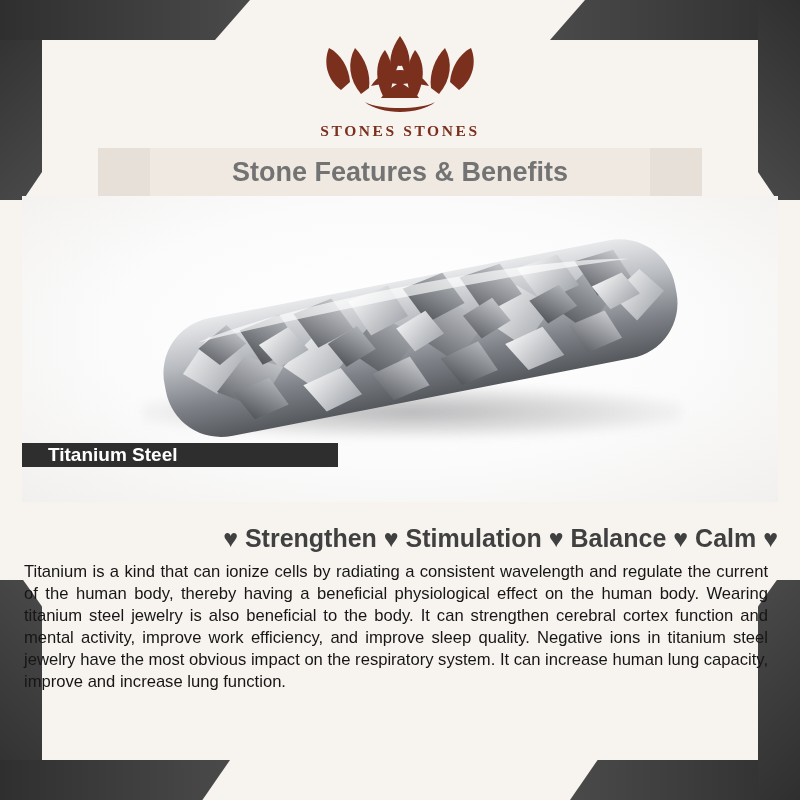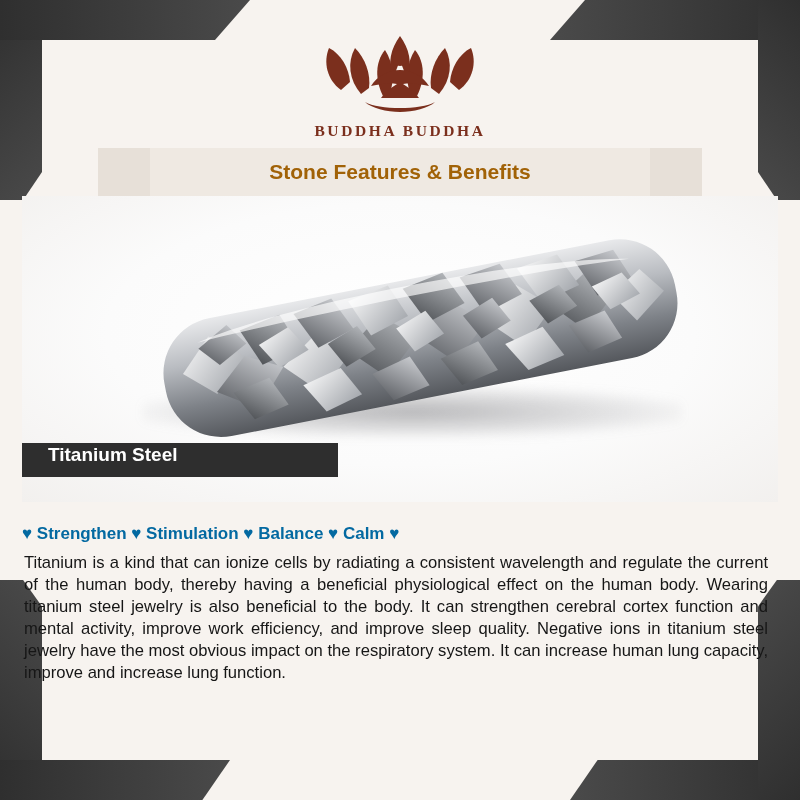--- a/index.html
+++ b/index.html
@@ -106,23 +106,23 @@
     left: 150px;
     width: 500px;
     height: 48px;
     background: #efe9e2;
     display: flex;
     align-items: center;
     justify-content: center;
     z-index: 3;
   }
   .title-banner .title-text {
-    font-size: 21px;
+    font-size: 27px;
     font-weight: bold;
-    color: #a16207;
+    color: #737373;
     font-family: "Liberation Sans", sans-serif;
   }
   .banner-wing {
     position: absolute;
     top: 148px;
     height: 48px;
     width: 52px;
     background: #e7e0d8;
     z-index: 2;
   }
@@ -161,42 +161,42 @@
   
   .label-strip {
     position: absolute;
     top: 443px;
     left: 22px;
     height: 24px;
     min-width: 270px;
     background: #2e2e2e;
     display: flex;
     align-items: center;
-    padding: 0 20px 10px 26px;
+    padding: 0 20px 0 26px;
     z-index: 5;
   }
   .label-strip .label-text {
     color: #ffffff;
     font-size: 19px;
     font-weight: bold;
   }
 
   
   .content {
     position: absolute;
     top: 510px;
     left: 22px;
     width: 756px;
     z-index: 3;
   }
   .keywords {
-    text-align: left;
-    font-size: 17px;
+    text-align: right;
+    font-size: 25px;
     font-weight: bold;
-    color: #0369a1;
+    color: #404040;
     margin: 14px 0 8px 0;
     font-family: "Liberation Sans", sans-serif;
   }
   .paragraph {
     margin: 0 10px 0 2px;
     font-size: 16.6px;
     line-height: 1.33;
     color: #161616;
     text-align: justify;
     font-family: "Liberation Sans", sans-serif;
@@ -231,21 +231,21 @@
 
         <path d="M95 18 C86 30 82 46 88 60 C92 50 95 44 95 38 C95 44 98 50 102 60 C108 46 104 30 95 18 Z"></path>
 
         <circle cx="95" cy="40" r="8"></circle>
 
         <path d="M95 52 C84 52 72 58 66 68 C76 66 84 64 92 66 C86 70 80 74 76 80 L114 80 C110 74 104 70 98 66 C106 64 114 66 124 68 C118 58 106 52 95 52 Z"></path>
 
         <path d="M60 84 C74 92 116 92 130 84 C124 90 108 94 95 94 C82 94 66 90 60 84 Z"></path>
       </g>
     </svg>
-    <div class="brand-name">BUDDHA BUDDHA</div>
+    <div class="brand-name">STONES STONES</div>
   </div>
 
   <div class="banner-wing wing-left"></div>
   <div class="banner-wing wing-right"></div>
   <div class="title-banner">
     <span class="title-text">Stone Features &amp; Benefits</span>
   </div>
 
   <div class="photo-area">
     <div class="shadow-blob"></div>

